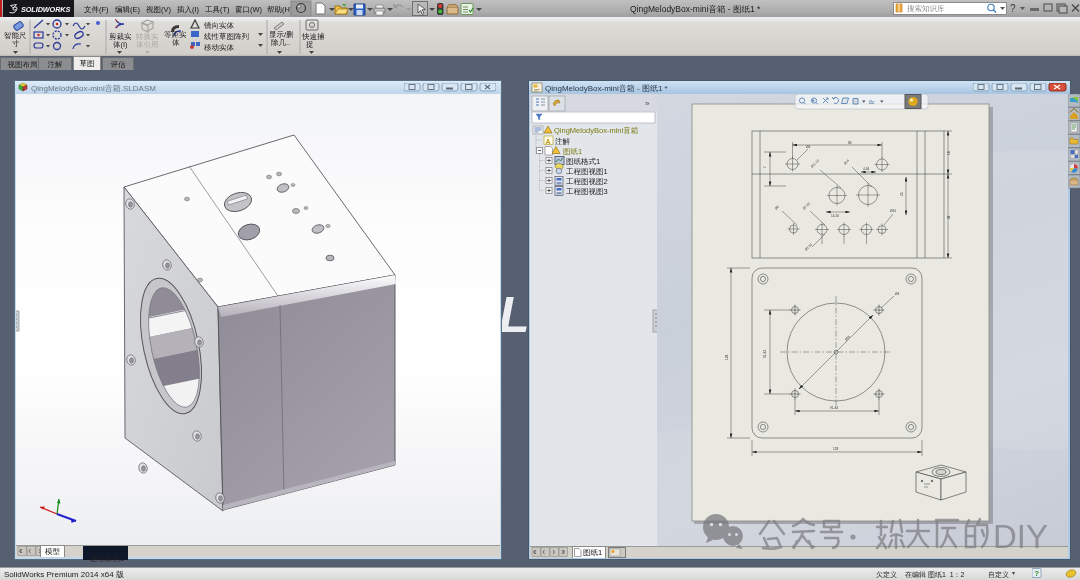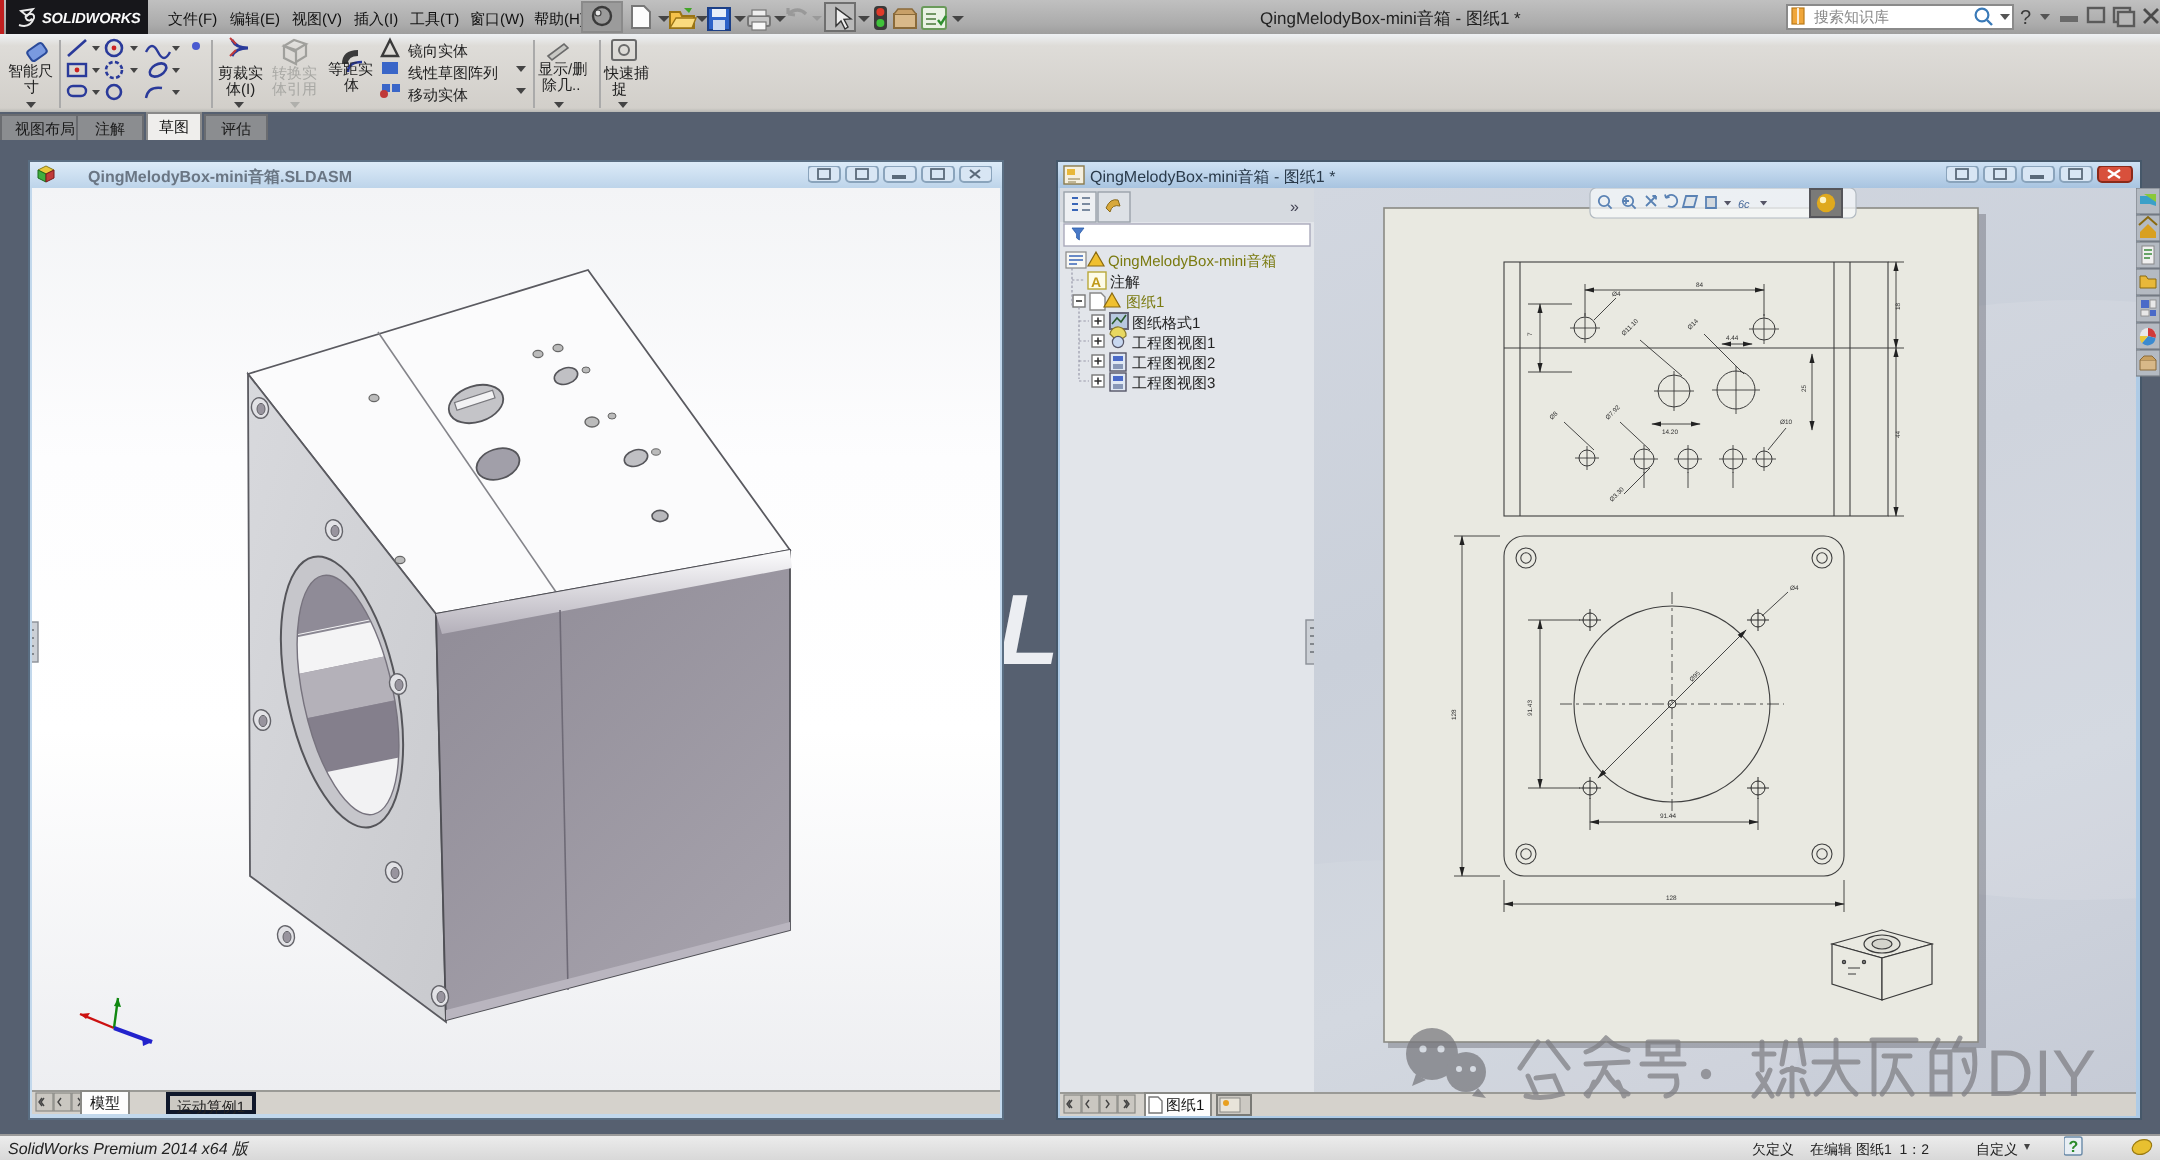--- a/index.html
+++ b/index.html
@@ -194,21 +194,21 @@
 <div class="abs" style="left:0;top:70px;width:1080px;height:497px;background:#566070;"></div>
 <div class="abs txt" style="left:499px;top:286px;font-size:50px;font-weight:bold;font-style:italic;color:#eceef2;">L</div>
 
 <div class="abs" style="left:14px;top:80px;width:488px;height:480px;background:#c2d8ec;border:1px solid #5a6e82;box-sizing:border-box;"></div>
 <div class="abs" style="left:15px;top:81px;width:486px;height:13px;background:linear-gradient(#dcebf8,#bdd4ea);"></div>
 <svg class="abs" style="left:17px;top:82px;" width="12" height="11">
   <path d="M2 3 l4 -2 l4 2 l-4 2 z" fill="#e8c83a" stroke="#8a7a1a" stroke-width="0.5"></path>
   <path d="M2 3 l0 4 l4 2 l0 -4 z" fill="#3fae3f" stroke="#1a6a1a" stroke-width="0.5"></path>
   <path d="M10 3 l0 4 l-4 2 l0 -4 z" fill="#c03a3a" stroke="#7a1a1a" stroke-width="0.5"></path>
 </svg>
-<div class="abs txt" style="left:44px;top:83px;font-size:8px;color:#6a7684;font-weight:bold;">QingMelodyBox-mini音箱.SLDASM</div>
+<div class="abs txt" style="left:31px;top:83px;font-size:8px;color:#6a7684;">QingMelodyBox-mini音箱.SLDASM</div>
 
 <svg class="abs" style="left:404px;top:83px;" width="92" height="9">
   <g>
     <rect x="0" y="0" width="16" height="8" rx="2" fill="#d8e6f4" stroke="#8aa4bc"></rect>
     <rect x="5" y="1.5" width="6" height="5" fill="none" stroke="#5a6a7a" stroke-width="0.9"></rect>
     <rect x="19" y="0" width="16" height="8" rx="2" fill="#d8e6f4" stroke="#8aa4bc"></rect>
     <rect x="24" y="1.5" width="6" height="5" fill="none" stroke="#5a6a7a" stroke-width="0.9"></rect>
     <rect x="38" y="0" width="16" height="8" rx="2" fill="#d8e6f4" stroke="#8aa4bc"></rect>
     <rect x="42" y="4.5" width="7" height="2" fill="#5a6a7a"></rect>
     <rect x="57" y="0" width="16" height="8" rx="2" fill="#d8e6f4" stroke="#8aa4bc"></rect>
@@ -319,21 +319,21 @@
     <rect x="20" y="1.5" width="8.5" height="9" fill="#cac7c1" stroke="#8a8a86" stroke-width="0.6"></rect>
     <rect x="29" y="1.5" width="8.5" height="9" fill="#cac7c1" stroke="#8a8a86" stroke-width="0.6"></rect>
     <path d="M5 4 l-1.5 2 l1.5 2 m1 -4 l-1.5 2 l1.5 2" stroke="#444" stroke-width="0.7" fill="none"></path>
     <path d="M14.5 4 l-1.5 2 l1.5 2" stroke="#444" stroke-width="0.7" fill="none"></path>
     <path d="M23 4 l1.5 2 l-1.5 2" stroke="#444" stroke-width="0.7" fill="none"></path>
     <path d="M32 4 l1.5 2 l-1.5 2 m1 -4 l1.5 2 l-1.5 2" stroke="#444" stroke-width="0.7" fill="none"></path>
     <path d="M40 0 l5 0 l0 11" fill="#fff" stroke="none"></path>
   </g>
 </svg>
 <div class="abs txt" style="left:40px;top:545px;width:25px;height:12px;background:#fdfdfd;border:1px solid #8a8a86;border-bottom:none;font-size:7.5px;color:#111;text-align:center;line-height:12px;box-sizing:border-box;">模型</div>
-<div class="abs txt" style="left:83px;top:546px;width:45px;height:11px;background:#ccc9c3;border:2px solid #0f172a;font-size:7.5px;color:#222;text-align:center;line-height:11px;box-sizing:border-box;">运动算例1</div>
+<div class="abs txt" style="left:83px;top:546px;width:45px;height:11px;background:#ccc9c3;border:7px solid #0f172a;font-size:7.5px;color:#222;text-align:center;line-height:11px;box-sizing:border-box;">运动算例1</div>
 
 <div class="abs" style="left:528px;top:80px;width:543px;height:480px;background:#aecbe6;border:1px solid #46586a;box-sizing:border-box;"></div>
 <div class="abs" style="left:529px;top:81px;width:541px;height:13px;background:linear-gradient(#cfe2f4,#a8c4e0);"></div>
 <svg class="abs" style="left:531px;top:82px;" width="12" height="11">
   <rect x="1" y="1" width="10" height="9" fill="#f5f0e0" stroke="#8a7a4a" stroke-width="0.7"></rect>
   <rect x="2.5" y="2.5" width="4" height="3" fill="#e8b83a"></rect>
   <path d="M3 7.5 h6 M3 9 h4" stroke="#8a7a4a" stroke-width="0.6"></path>
 </svg>
 <div class="abs txt" style="left:545px;top:83px;font-size:8px;color:#2a3a4a;">QingMelodyBox-mini音箱 - 图纸1 *</div>
 
@@ -659,21 +659,21 @@
     <path d="M217 26 H239 M228 15 V26 M228 26 Q225 36 218 42 M228 26 Q231 36 238 42"></path>
 
     <path d="M246 15 H268 M247 15 V42 M252 23 H265 M258 23 Q257 35 251 42 M258 30 L266 42"></path>
 
     <path d="M279 15 L276 21 M276 21 H285 V42 H276 V21 M276 31 H285 M290 14 L287 20 M287 20 H297 Q299 35 292 42 M292 25 L294 31"></path>
   </g>
   <text x="303" y="43" font-size="33" fill="#7e7e83" font-family="Liberation Sans">DIY</text>
 </svg>
 
 <div class="abs" style="left:0;top:567px;width:1080px;height:13px;background:linear-gradient(#ececec,#d8d8d8);border-top:1px solid #9a9a9a;box-sizing:border-box;"></div>
-<div class="abs txt" style="left:4px;top:569px;font-size:8px;color:#222;font-style:italic;">SolidWorks Premium 2014 x64 版</div>
+<div class="abs txt" style="left:4px;top:569px;font-size:8px;color:#222;">SolidWorks Premium 2014 x64 版</div>
 <div class="abs txt" style="left:876px;top:570px;font-size:7px;color:#222;">欠定义</div>
 <div class="abs txt" style="left:905px;top:570px;font-size:7px;color:#222;">在编辑 图纸1&nbsp;&nbsp;1：2</div>
 <div class="abs txt" style="left:988px;top:570px;font-size:7px;color:#222;">自定义</div>
 <div class="abs txt" style="left:1012px;top:569px;font-size:6px;color:#444;">▾</div>
 <svg class="abs" style="left:1032px;top:568px;" width="48" height="11">
   <rect x="0" y="0.5" width="9" height="9" rx="1" fill="#e8eef4" stroke="#6a8aa8" stroke-width="0.7"></rect>
   <text x="2.2" y="8" font-size="8" fill="#2a8a2a" font-family="Liberation Sans" font-weight="bold">?</text>
   <ellipse cx="39" cy="5.5" rx="5" ry="3.5" fill="#e8c030" stroke="#9a7a10" stroke-width="0.6" transform="rotate(-20 39 5.5)"></ellipse>
 </svg>
 

